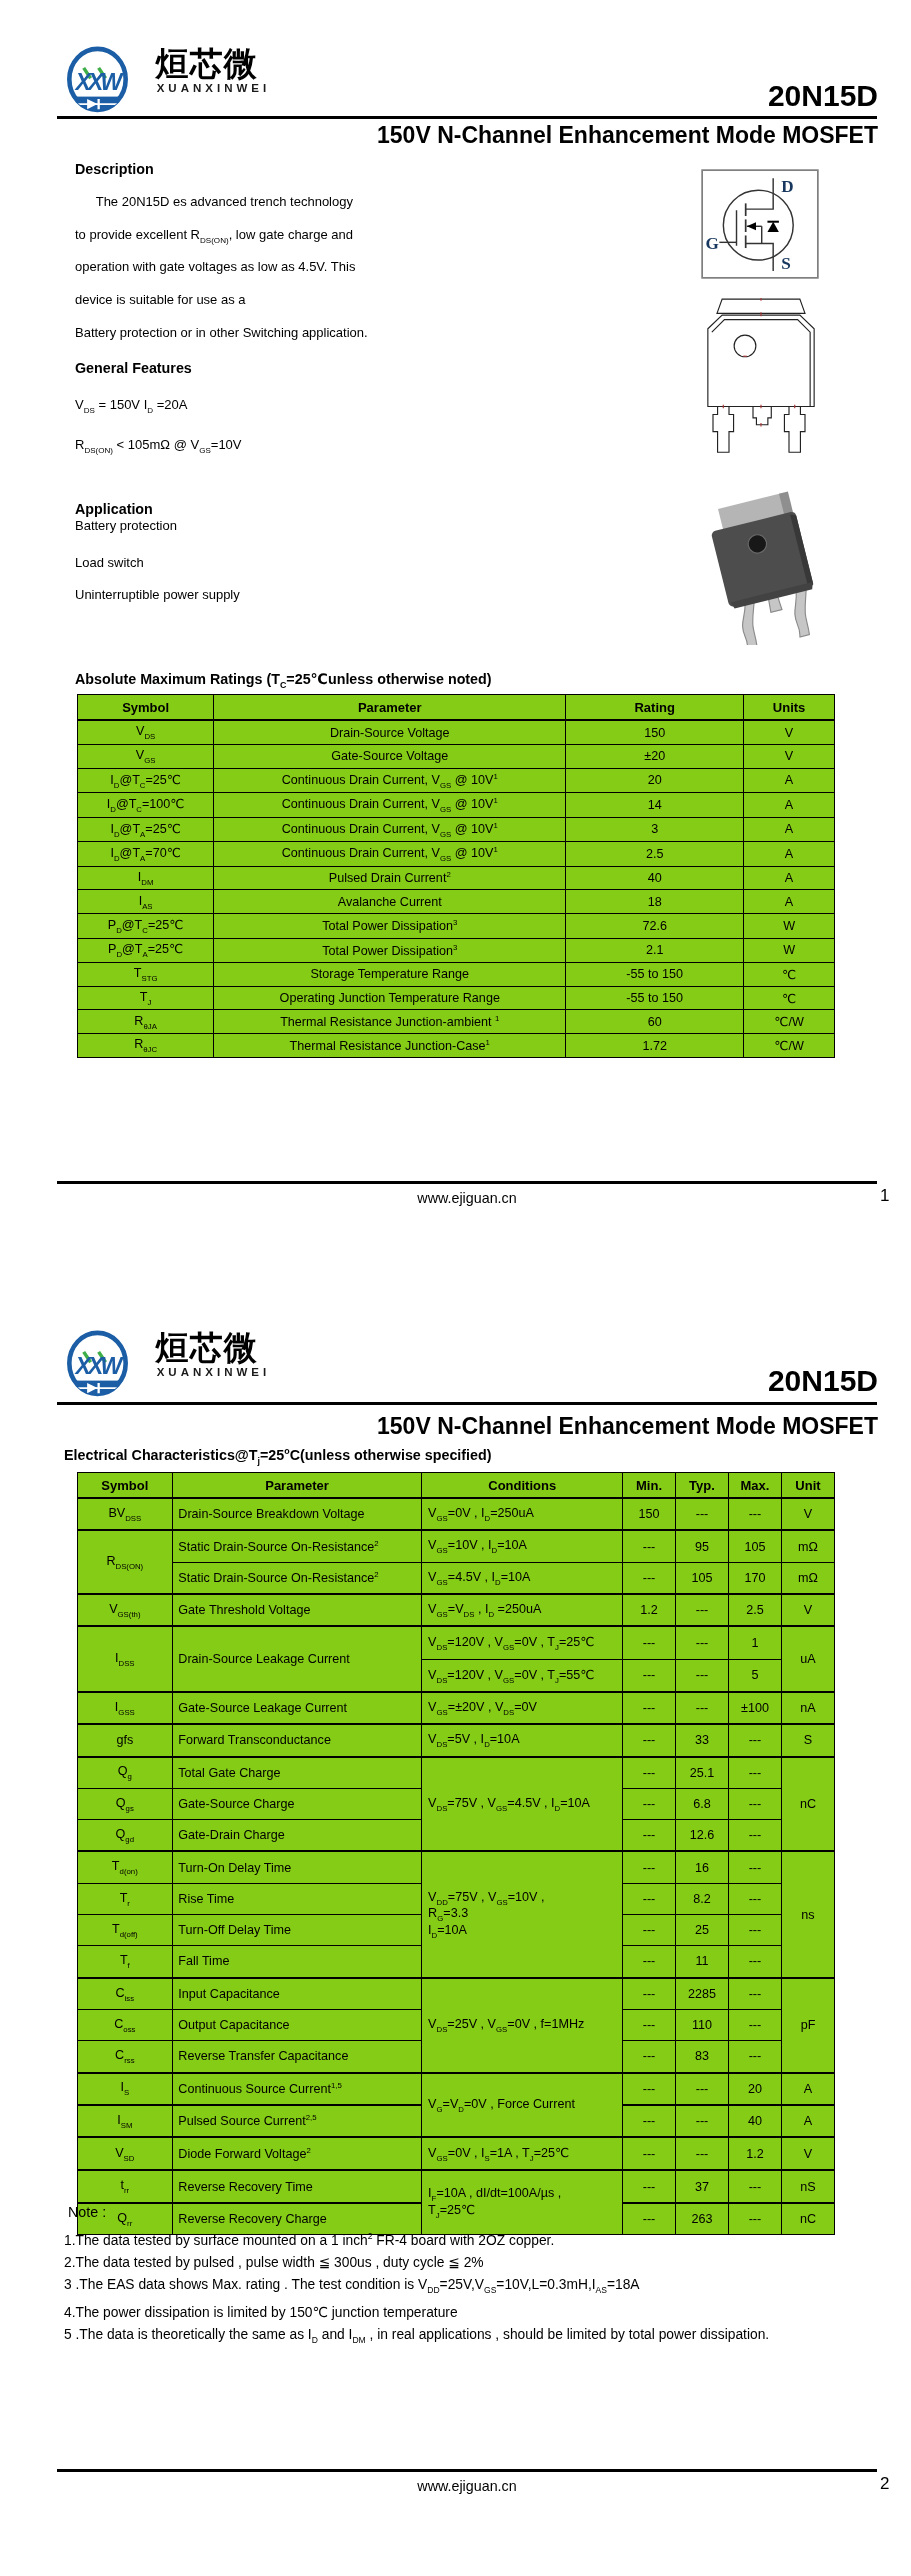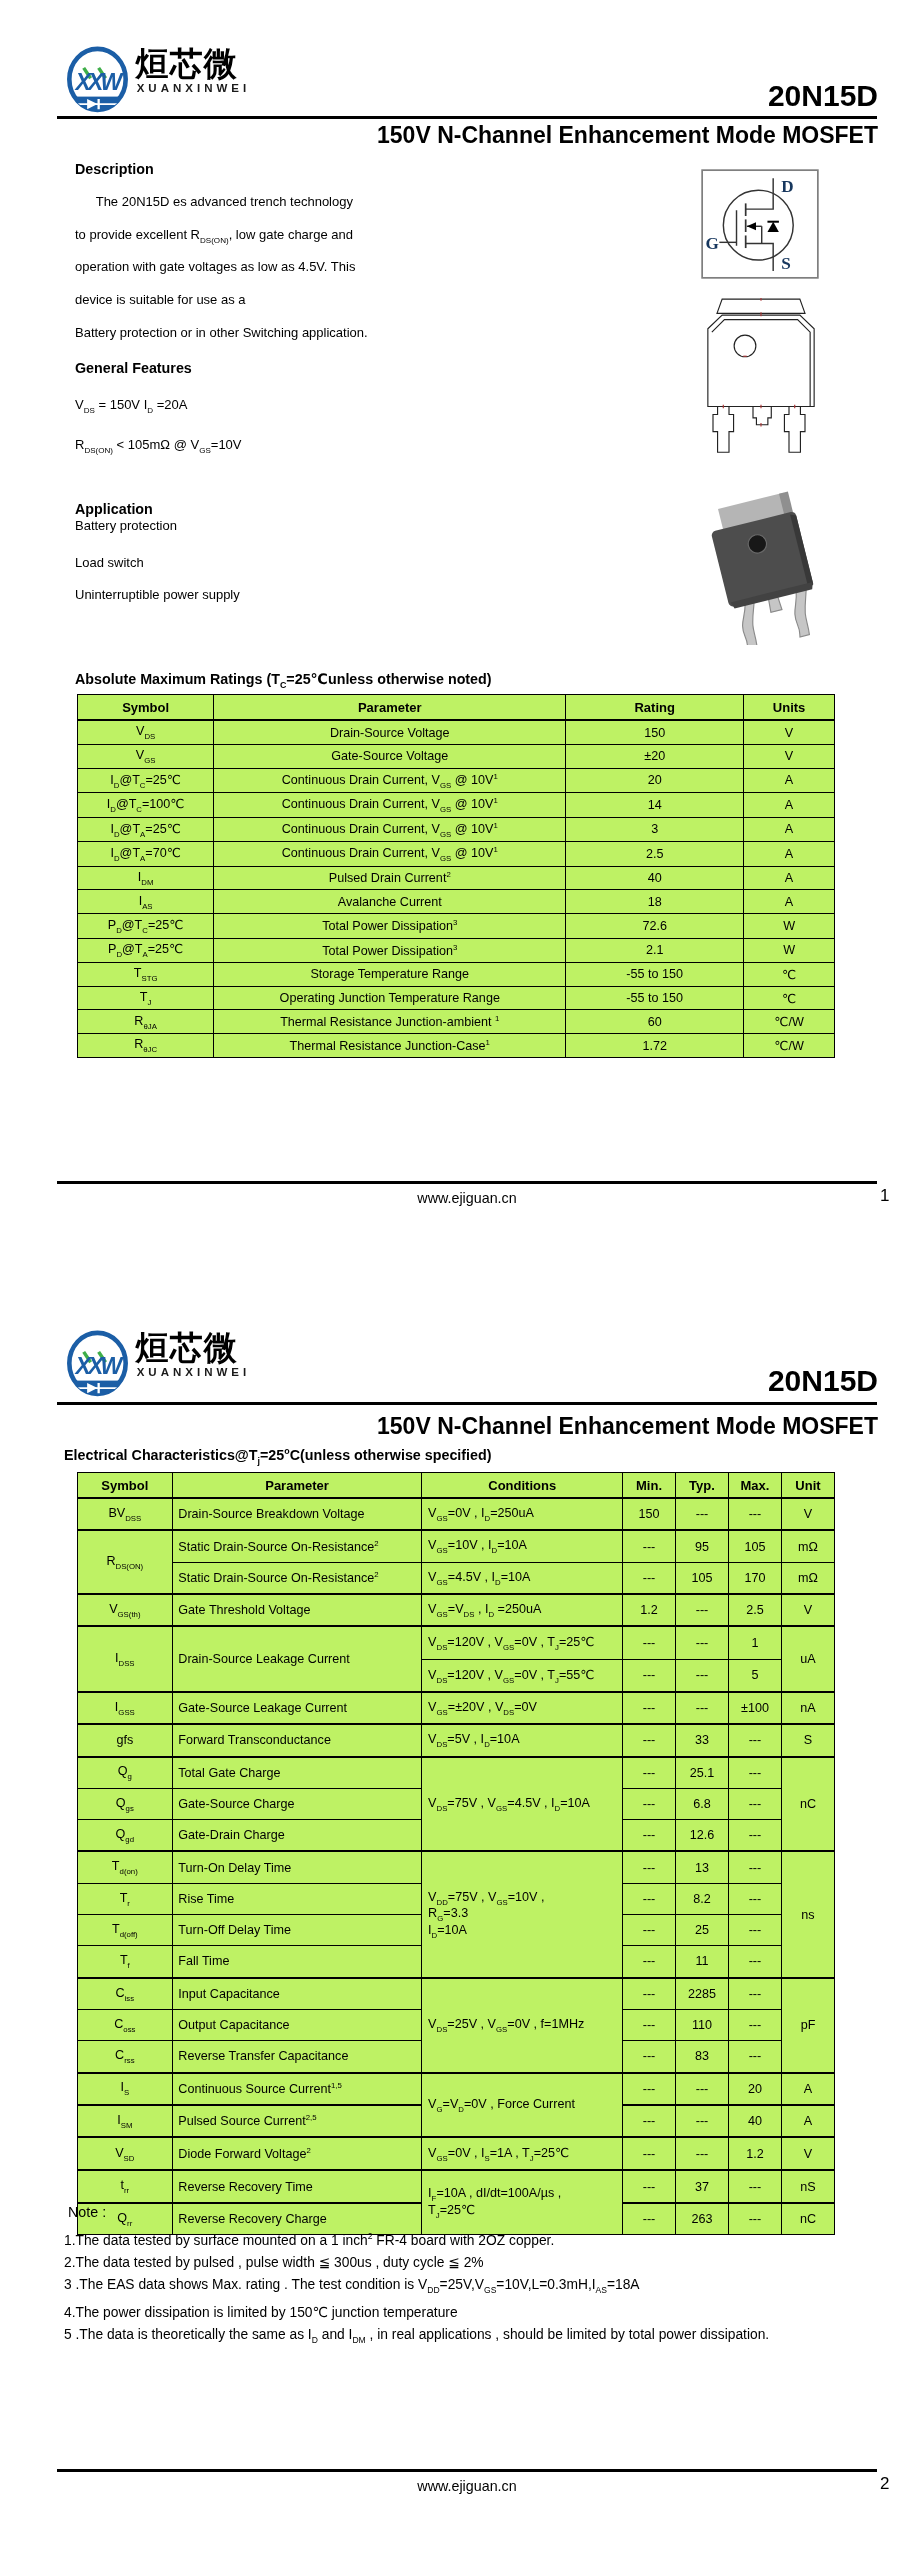--- a/index.html
+++ b/index.html
@@ -8,25 +8,25 @@
   .abs{position:absolute;}
   .rule{position:absolute;background:#000;}
   .partnum{font-weight:bold;font-size:30px;line-height:32px;}
   .subtitle{font-weight:bold;font-size:23px;line-height:19.5px;}
   .heading{font-weight:bold;font-size:14.3px;}
   .bodytext{font-size:13px;}
   .indent1{padding-left:20.7px;}
   .footer-url{font-size:14.3px;text-align:center;}
   .pagenum{font-size:17px;}
   
-  .logo{display:flex;align-items:flex-start;}
+  .logo{display:flex;align-items:flex-start;gap:20px;}
   .logo-cn{font-size:33px;font-weight:bold;line-height:36px;margin-left:4.6px;letter-spacing:1.1px;}
   .logo-en{font-size:11.5px;letter-spacing:4px;margin-left:5.7px;margin-top:0px;font-weight:bold;color:#1a1a1a;}
   
-  table.dtable{border-collapse:collapse;table-layout:fixed;position:absolute;border:1.7px solid #000;background:#bef264;}
+  table.dtable{border-collapse:collapse;table-layout:fixed;position:absolute;border:1.7px solid #000;background:#84cc16;}
   .dtable th{border:1.1px solid #000;border-bottom:2.3px solid #000;font-size:13px;font-weight:bold;text-align:center;padding:4.6px 2.3px;}
   .dtable td{border:1.1px solid #000;font-size:12.6px;text-align:center;padding:2.9px 3.4px;overflow:hidden;}
   .abs-table td{border-top-width:1.7px;border-bottom-width:1.7px;height:17px;}
   .ec-table td{padding:6.9px 3.4px;}
   .dtable td.left{text-align:left;padding-left:5.7px;}
   .ec-table tr.thick td{border-top-width:2.3px;}
   sub{font-size:62%;}
   sup{font-size:62%;}
   .notes div{font-size:13.8px;line-height:21px;margin-bottom:1.1px;}
   .note-head{font-size:14.3px;}
@@ -390,21 +390,21 @@
             <td class="left">Gate-Drain Charge</td>
             <td>---</td>
             <td>12.6</td>
             <td>---</td>
           </tr>
           <tr class="thick">
             <td>T<sub>d(on)</sub></td>
             <td class="left">Turn-On Delay Time</td>
             <td rowspan="4" class="left">V<sub>DD</sub>=75V , V<sub>GS</sub>=10V ,<br>R<sub>G</sub>=3.3<br>I<sub>D</sub>=10A</td>
             <td>---</td>
-            <td>13</td>
+            <td>16</td>
             <td>---</td>
             <td rowspan="4">ns</td>
           </tr>
           <tr>
             <td>T<sub>r</sub></td>
             <td class="left">Rise Time</td>
             <td>---</td>
             <td>8.2</td>
             <td>---</td>
           </tr>

